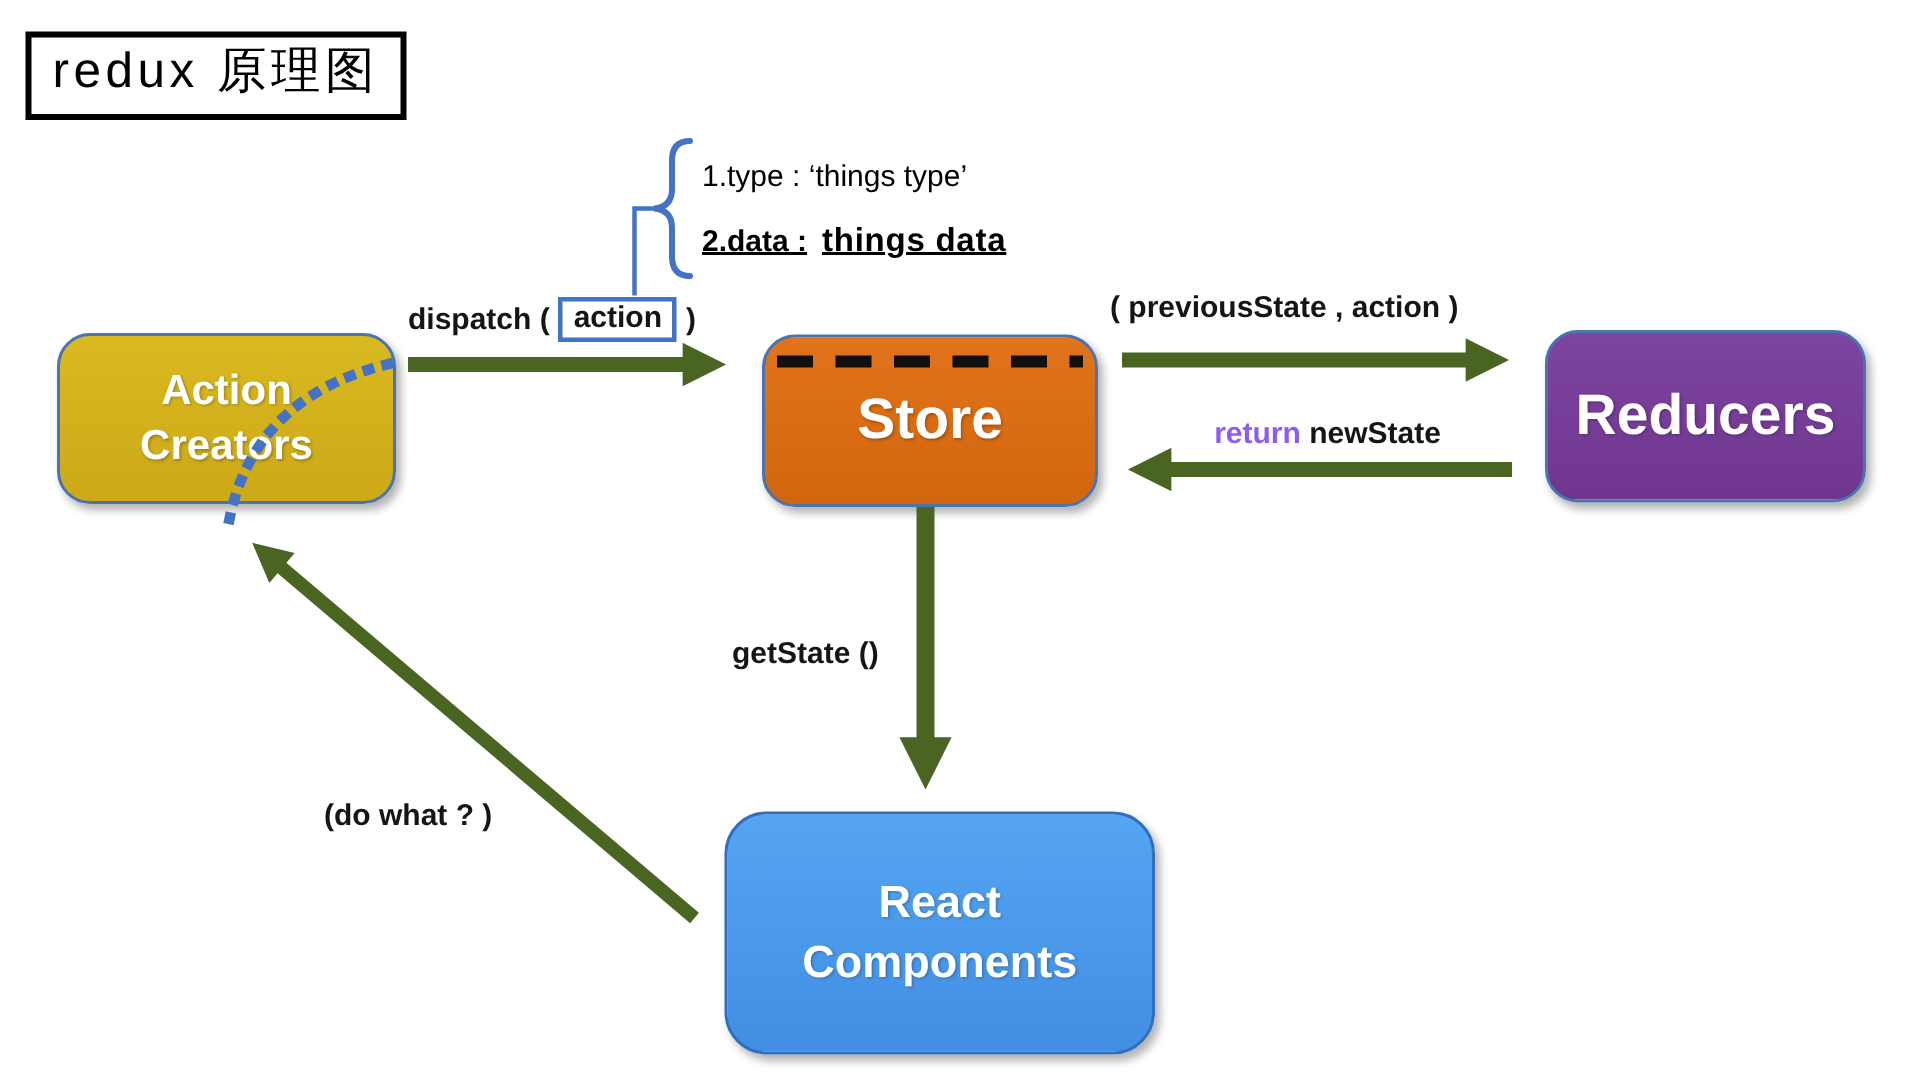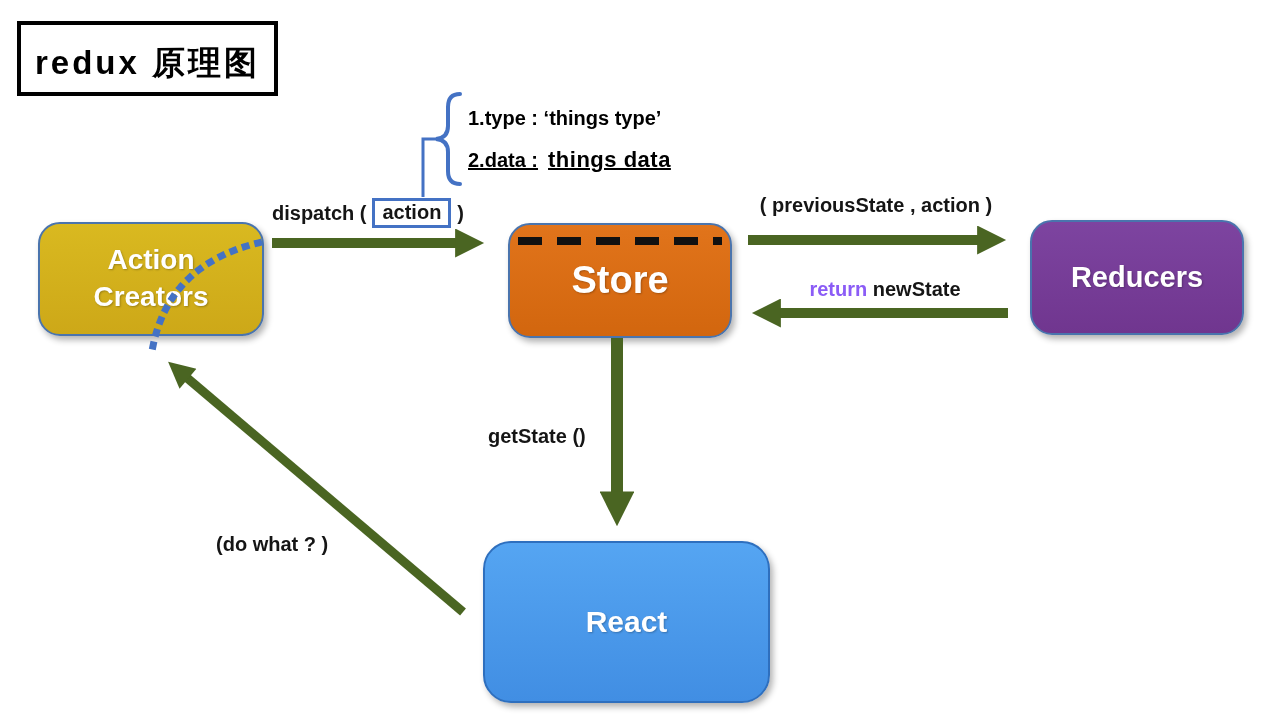--- a/index.html
+++ b/index.html
@@ -3,51 +3,51 @@
 <meta charset="utf-8">
 <style>
   html,body{margin:0;padding:0;background:#ffffff;}
   #canvas{
     position:relative;width:1280px;height:720px;background:#ffffff;overflow:hidden;
     font-family:"Liberation Sans","DejaVu Sans",sans-serif;
   }
   .abs{position:absolute;}
   
   #title-box{
-    left:17px;top:21px;padding:16px 14px 6px 14px;border:4px solid #000;
-    font-size:33px;font-weight:bold;letter-spacing:3px;color:#000;z-index:3;
+    left:17px;top:21px;padding:0 14px 6px 14px;border:4px solid #000;
+    font-size:33px;font-weight:normal;letter-spacing:3px;color:#000;z-index:3;
     white-space:nowrap;
   }
   
   .node{
     border-radius:22px;color:#fff;font-weight:bold;text-align:center;
     display:flex;flex-direction:column;justify-content:center;align-items:center;
     z-index:1;box-shadow:3px 4px 6px rgba(0,0,0,0.3);
     text-shadow:1px 1px 2px rgba(0,0,0,0.25);line-height:1.32;
     border:2px solid #4a74ad;
   }
   #node-action-creators{left:38px;top:222px;width:222px;height:110px;font-size:28px;
     background:linear-gradient(#d9b920,#cda818);}
   #node-store{left:508px;top:223px;width:220px;height:111px;font-size:38px;
     background:linear-gradient(#e1741b,#d2660e);}
-  #node-reducers{left:1030px;top:220px;width:210px;height:111px;font-size:29px;
+  #node-reducers{left:1030px;top:220px;width:210px;height:111px;font-size:38px;
     background:linear-gradient(#7d44a0,#70368f);}
   #node-react-components{left:483px;top:541px;width:283px;height:158px;font-size:30px;
     border-radius:28px;background:linear-gradient(#55a5f2,#418ee3);border-color:#2e6fbe;}
   
   .lbl{font-weight:bold;color:#151515;font-size:20px;z-index:3;white-space:nowrap;}
   #dispatch-label{left:272px;top:196px;height:34px;display:flex;align-items:center;gap:6px;}
   #action-box{border:3px solid #4472c4;padding:0px 7px 1px 7px;display:inline-block;}
-  #prevstate-label{left:740px;top:194px;width:272px;text-align:center;}
+  #prevstate-label{left:740px;top:194px;width:272px;text-align:left;}
   #return-label{left:760px;top:278px;width:250px;text-align:center;}
   #return-label .kw{color:#8b5cf6;}
   #getstate-label{left:488px;top:425px;}
   #dowhat-label{left:216px;top:533px;}
   
-  #anno-line1{left:468px;top:107px;font-size:20px;font-weight:bold;z-index:3;}
+  #anno-line1{left:468px;top:107px;font-size:20px;font-weight:normal;z-index:3;}
   #anno-line2{left:468px;top:147px;font-size:20px;font-weight:bold;z-index:3;text-decoration:underline;}
   #anno-line2 .big{font-size:22px;margin-left:10px;letter-spacing:0.5px;}
   
   #arrow-layer{left:0;top:0;z-index:2;pointer-events:none;}
 </style>
 </head>
 <body>
 
 <div id="canvas">
 
@@ -63,20 +63,21 @@
   <div id="node-store" class="abs node">
     <span>Store</span>
   </div>
 
   <div id="node-reducers" class="abs node">
     <span>Reducers</span>
   </div>
 
   <div id="node-react-components" class="abs node">
     <span>React</span>
+    <span>Components</span>
   </div>
 
   <svg id="arrow-layer" class="abs" width="1280" height="720" viewBox="0 0 1280 720">
     <defs>
       <marker id="ah" viewBox="0 0 10 10" refX="1" refY="5" markerWidth="3.1" markerHeight="2.9" orient="auto">
         <path d="M0,0 L10,5 L0,10 z" fill="#4a6522"></path>
       </marker>
     </defs>
 
     <line x1="518" y1="241" x2="722" y2="241" stroke="#111111" stroke-width="8" stroke-dasharray="24 15"></line>

